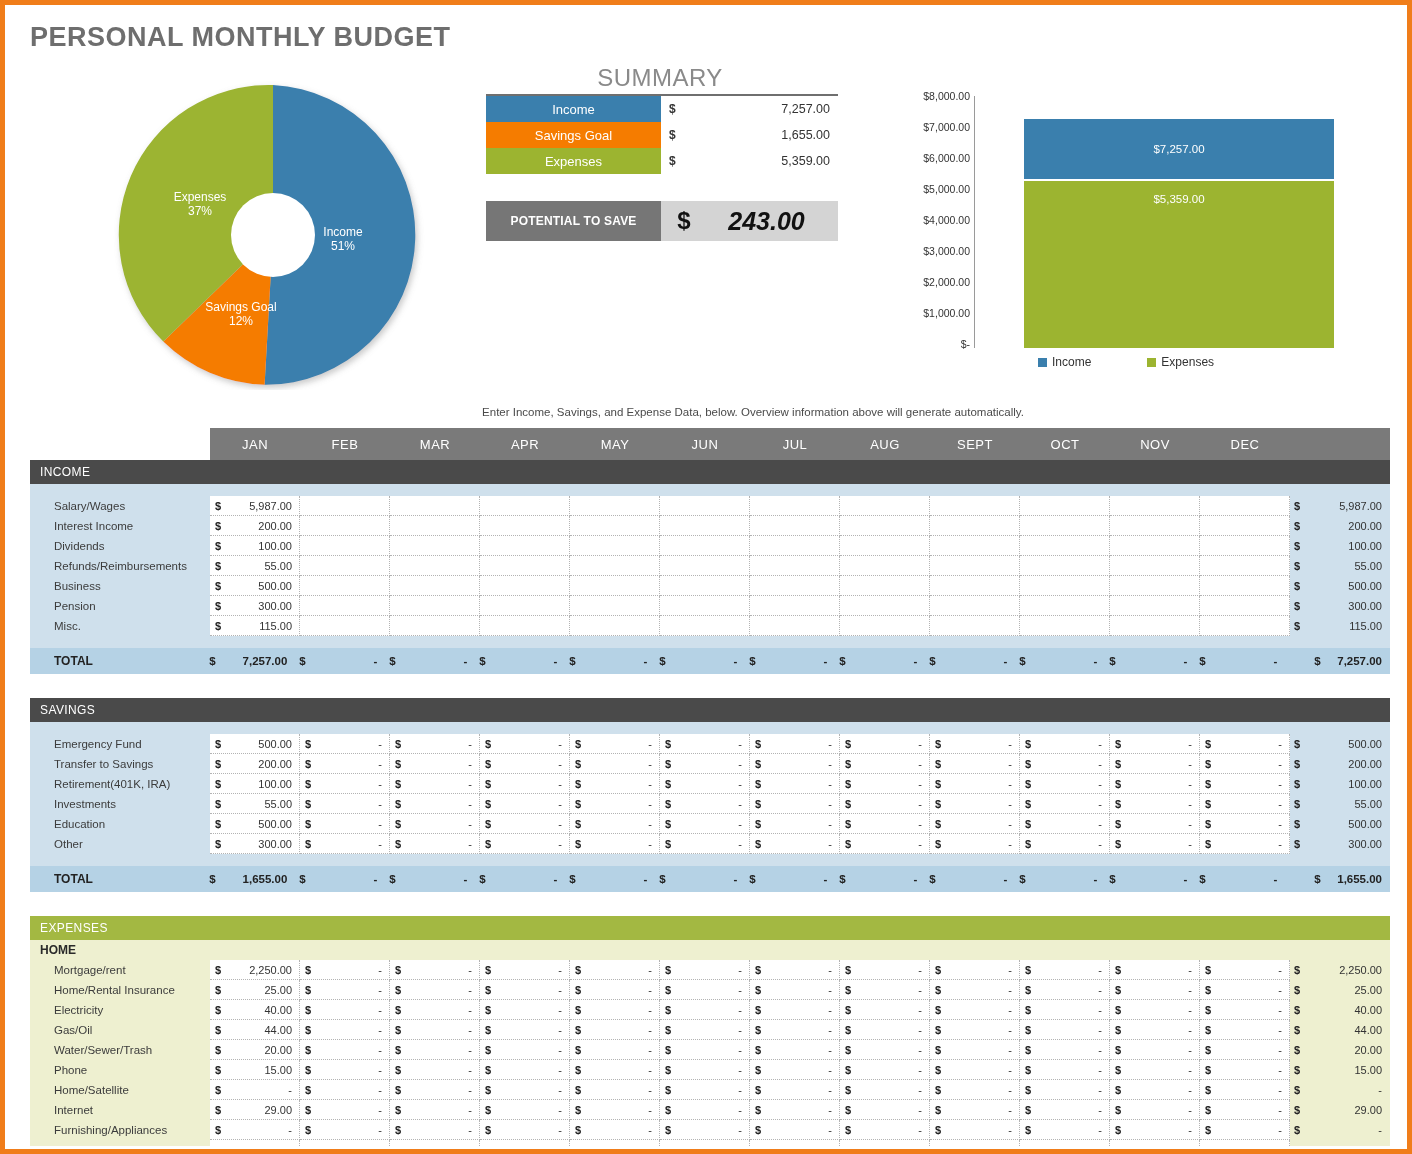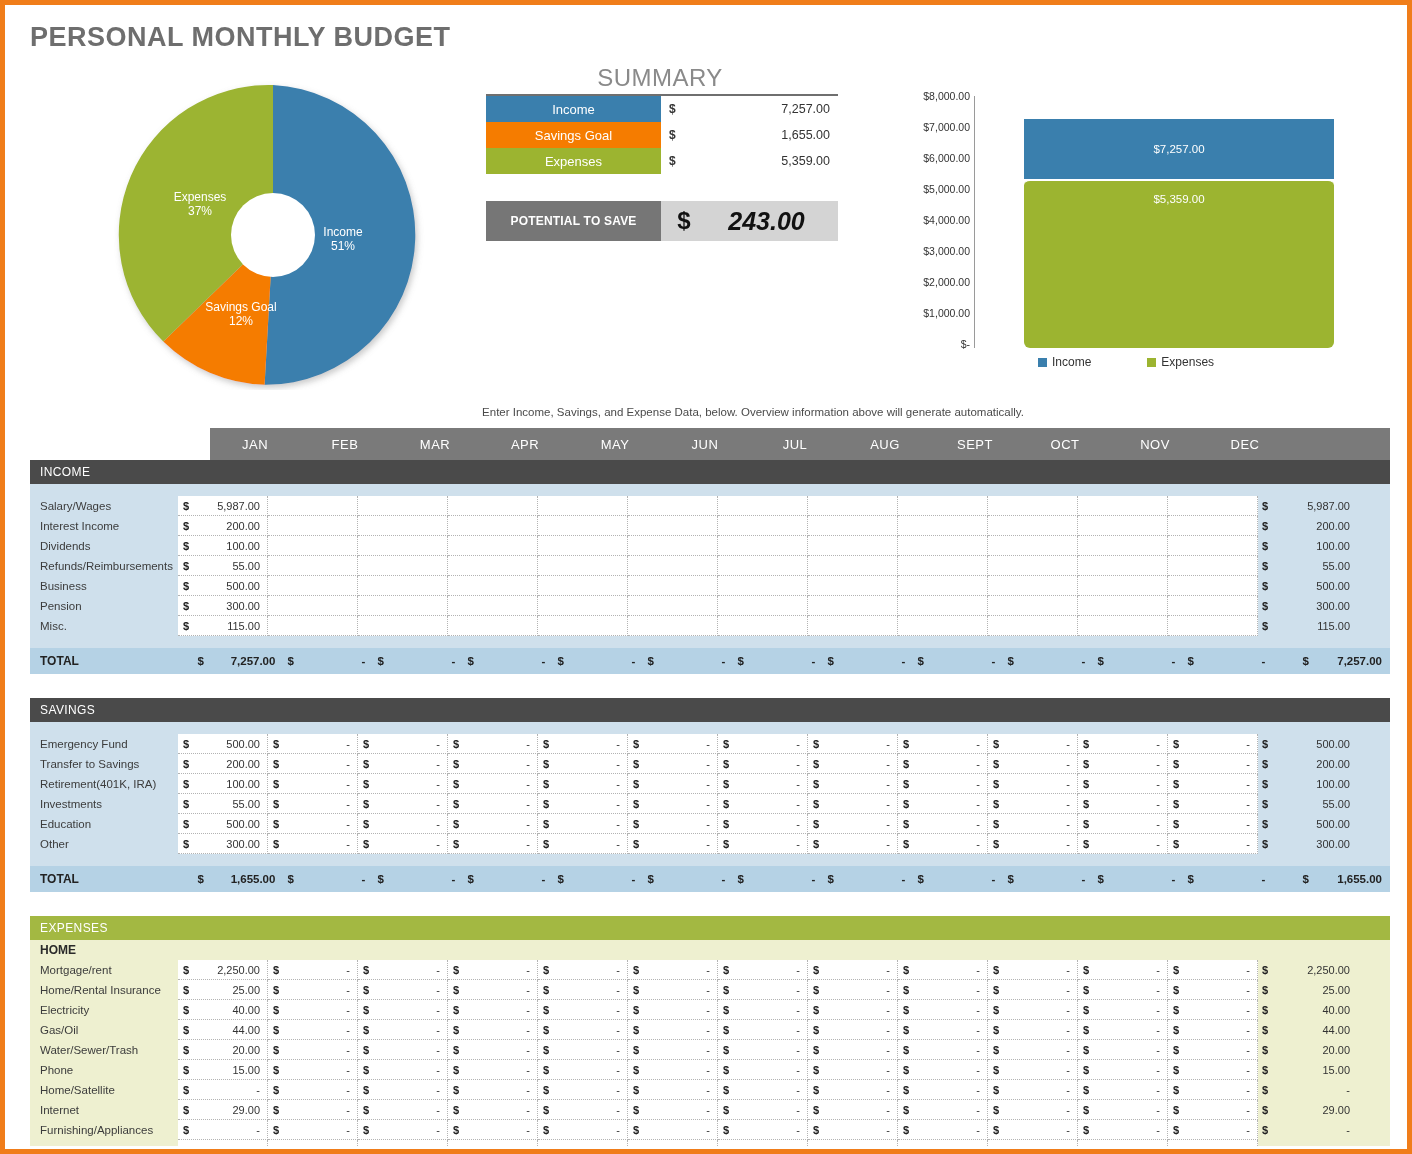--- a/index.html
+++ b/index.html
@@ -56,35 +56,35 @@
   
   .bar-wrap{position:absolute;left:880px;top:82px;width:460px;height:290px;}
   .bc-ylabels{position:absolute;left:0;top:0;width:82px;}
   .bc-yl{position:absolute;right:0;font-size:10.5px;color:#333;text-align:right;white-space:nowrap;}
   .bc-axis{position:absolute;left:86px;top:6px;width:1px;height:252px;background:#9a9a9a;}
   .bc-plot{position:absolute;left:136px;top:6px;width:310px;height:252px;}
   .bc-seg{position:absolute;left:0;width:100%;box-sizing:border-box;
           display:flex;align-items:center;justify-content:center;
           color:#fff;font-size:11.5px;}
   .bc-income{background:#3a7fad;}
-  .bc-expenses{background:#9cb430;border-top:2px solid #fff;border-radius:6px;}
+  .bc-expenses{background:#9cb430;border-top:2px solid #fff;}
   .bc-legend{position:absolute;left:150px;top:265px;width:300px;display:flex;gap:56px;font-size:12px;color:#333;}
   .lg-item{display:flex;align-items:center;gap:5px;}
   .lg-sw{width:9px;height:9px;display:inline-block;}
   .lg-blue{background:#3a7fad;}
   .lg-green{background:#9cb430;}
 
   
   .instruct{position:absolute;left:200px;top:398px;width:1090px;text-align:center;
             font-size:11.5px;color:#4a4a4a;}
 
   
   .tbl{position:absolute;left:22px;top:420px;width:1360px;}
   .row{display:flex;width:100%;box-sizing:border-box;}
-  .c-label{width:148px;box-sizing:border-box;padding-left:10px;display:flex;align-items:center;}
+  .c-label{width:180px;box-sizing:border-box;padding-left:24px;display:flex;align-items:center;}
   .c-mon{width:90px;box-sizing:border-box;display:flex;align-items:center;
          border-right:1px dotted #b3b3b3;}
   .c-mon .cur{width:20px;padding-left:5px;font-size:11px;font-weight:bold;color:#222;}
   .c-mon .val{flex:1;text-align:right;padding-right:7px;font-size:11px;color:#333;}
   .c-tot{width:100px;box-sizing:border-box;display:flex;align-items:center;}
   .c-tot .cur{width:22px;padding-left:4px;font-size:11px;font-weight:bold;color:#222;}
   .c-tot .val{flex:1;text-align:right;padding-right:8px;font-size:11px;color:#333;}
 
   
   .hdr-row{height:32px;background:#7a7a7a;margin-left:180px;width:1180px;display:flex;}

